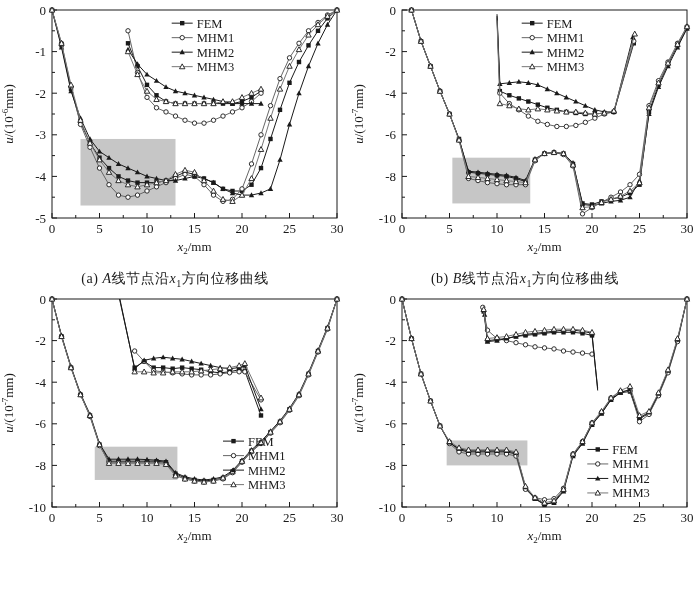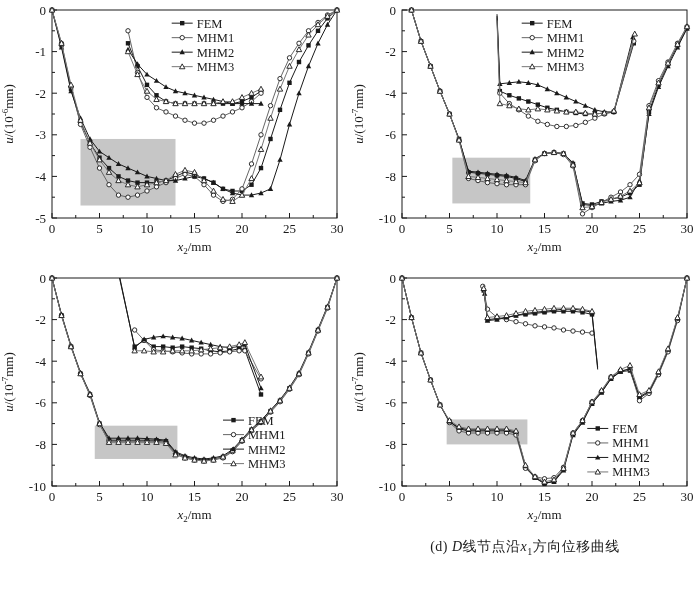--- a/index.html
+++ b/index.html
@@ -279,20 +279,21 @@
             <circle cx="182.2" cy="37.66" r="2.2" fill="#fff" stroke="#1a1a1a" stroke-width="0.9"></circle>
             <text x="196.7" y="42.16" font-size="12.5">MHM1</text>
             <line x1="171.7" y1="52.16" x2="192.7" y2="52.16" stroke="#1a1a1a" stroke-width="1"></line>
             <path d="M182.2,49.36L184.89999999999998,54.26L179.5,54.26Z" fill="#1a1a1a"></path>
             <text x="196.7" y="56.66" font-size="12.5">MHM2</text>
             <line x1="171.7" y1="66.66" x2="192.7" y2="66.66" stroke="#777777" stroke-width="1"></line>
             <path d="M182.2,63.86L184.89999999999998,68.75999999999999L179.5,68.75999999999999Z" fill="#fff" stroke="#1a1a1a" stroke-width="0.9"></path>
             <text x="196.7" y="71.16" font-size="12.5">MHM3</text>
           </g>
         </svg></div>
+    <figcaption class="caption"><span>(a) </span><span class="it">A</span><span>线节点沿</span><span class="it">x</span><sub>1</sub><span>方向位移曲线</span></figcaption>
   </figure>
   <figure class="panel">
     <div class="chart"><svg viewBox="0 0 350 268" width="350" height="268">
           <rect x="102.35" y="157.68" width="77.9" height="45.75999999999999" fill="#c6c6c6"></rect>
           <g stroke="#1a1a1a" stroke-width="1">
             <rect x="52" y="10" width="285" height="208" fill="none"></rect>
             <line x1="52" y1="218" x2="52" y2="213"></line>
             <line x1="75.75" y1="218" x2="75.75" y2="215"></line>
             <line x1="99.5" y1="218" x2="99.5" y2="213"></line>
             <line x1="123.25" y1="218" x2="123.25" y2="215"></line>
@@ -542,20 +543,21 @@
             <circle cx="182.2" cy="37.66" r="2.2" fill="#fff" stroke="#1a1a1a" stroke-width="0.9"></circle>
             <text x="196.7" y="42.16" font-size="12.5">MHM1</text>
             <line x1="171.7" y1="52.16" x2="192.7" y2="52.16" stroke="#1a1a1a" stroke-width="1"></line>
             <path d="M182.2,49.36L184.89999999999998,54.26L179.5,54.26Z" fill="#1a1a1a"></path>
             <text x="196.7" y="56.66" font-size="12.5">MHM2</text>
             <line x1="171.7" y1="66.66" x2="192.7" y2="66.66" stroke="#777777" stroke-width="1"></line>
             <path d="M182.2,63.86L184.89999999999998,68.75999999999999L179.5,68.75999999999999Z" fill="#fff" stroke="#1a1a1a" stroke-width="0.9"></path>
             <text x="196.7" y="71.16" font-size="12.5">MHM3</text>
           </g>
         </svg></div>
+    <figcaption class="caption"><span>(b) </span><span class="it">B</span><span>线节点沿</span><span class="it">x</span><sub>1</sub><span>方向位移曲线</span></figcaption>
   </figure>
   <figure class="panel">
     <div class="chart"><svg viewBox="0 0 350 268" width="350" height="268">
           <rect x="94.75" y="157.68" width="82.65" height="33.27999999999997" fill="#c6c6c6"></rect>
           <g stroke="#1a1a1a" stroke-width="1">
             <rect x="52" y="10" width="285" height="208" fill="none"></rect>
             <line x1="52" y1="218" x2="52" y2="213"></line>
             <line x1="75.75" y1="218" x2="75.75" y2="215"></line>
             <line x1="99.5" y1="218" x2="99.5" y2="213"></line>
             <line x1="123.25" y1="218" x2="123.25" y2="215"></line>
@@ -1072,15 +1074,14 @@
             <circle cx="247.75" cy="174.94" r="2.2" fill="#fff" stroke="#1a1a1a" stroke-width="0.9"></circle>
             <text x="262.25" y="179.44" font-size="12.5">MHM1</text>
             <line x1="237.25" y1="189.44" x2="258.25" y2="189.44" stroke="#1a1a1a" stroke-width="1"></line>
             <path d="M247.75,186.64L250.45,191.54L245.05,191.54Z" fill="#1a1a1a"></path>
             <text x="262.25" y="193.94" font-size="12.5">MHM2</text>
             <line x1="237.25" y1="203.94" x2="258.25" y2="203.94" stroke="#777777" stroke-width="1"></line>
             <path d="M247.75,201.14L250.45,206.04L245.05,206.04Z" fill="#fff" stroke="#1a1a1a" stroke-width="0.9"></path>
             <text x="262.25" y="208.44" font-size="12.5">MHM3</text>
           </g>
         </svg></div>
-    <figcaption class="caption"><span>(d) </span><span class="it">D</span><span>线节点沿</span><span class="it">x</span><sub>1</sub><span>方向位移曲线</span></figcaption>
   </figure>
 </div>
 
 </body></html>

